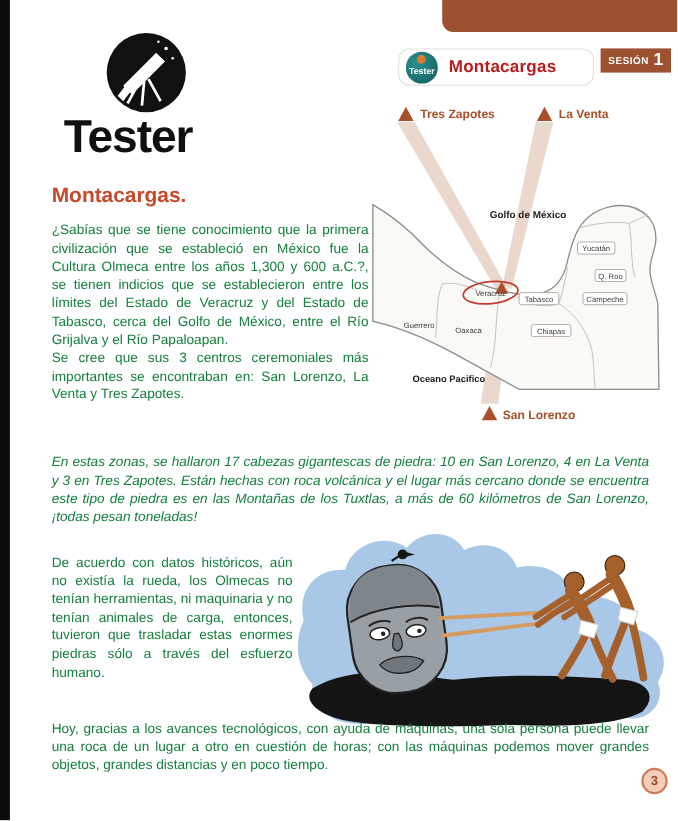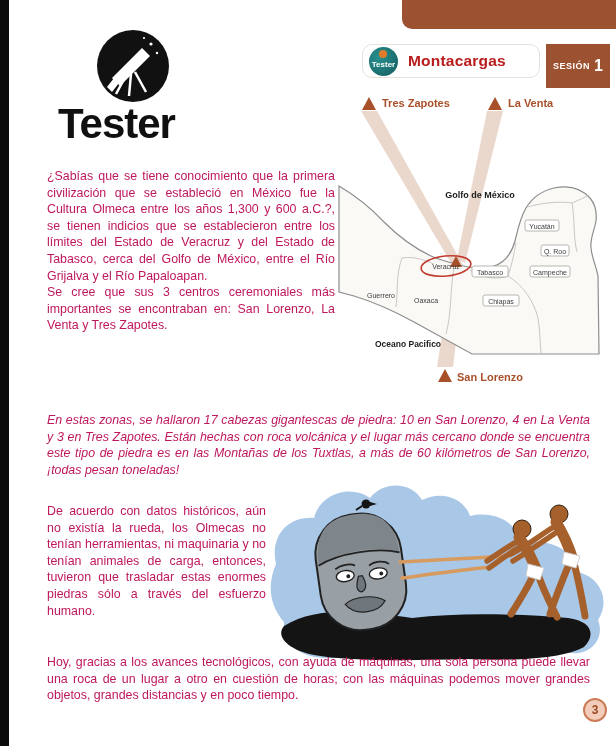--- a/index.html
+++ b/index.html
@@ -16,21 +16,21 @@
   .logo-word { position:absolute; left:0px; top:74px; font-size:42px; font-weight:700; color:#101010; letter-spacing:-1px; }
 
   
   .header { position:absolute; left:362px; top:42px; width:248px; height:38px; }
   .header-box { position:absolute; left:0; top:2px; width:178px; height:34px; border:1.5px solid #e4e1db; border-radius:10px; }
   .badge { position:absolute; left:7px; top:5px; width:29px; height:29px; border-radius:50%;
            background:radial-gradient(circle at 35% 35%, #2a9090, #135c5c); }
   .badge-dot { position:absolute; left:10px; top:3px; width:8px; height:8px; border-radius:50%; background:#e07b2a; }
   .badge-label { position:absolute; left:0; top:13px; width:100%; text-align:center; color:#fff; font-size:8px; font-weight:700; }
   .header-title { position:absolute; left:46px; top:10px; font-size:15.5px; font-weight:700; color:#b91c1c; letter-spacing:0.2px; }
-  .session-box { position:absolute; right:0; top:2px; width:64px; height:44px; background:#9c5130; color:#fff;
+  .session-box { position:absolute; right:0; top:2px; width:64px; height:22px; background:#9c5130; color:#fff;
                  display:flex; align-items:center; justify-content:center; gap:4px; }
   .session-label { font-size:9px; font-weight:700; letter-spacing:0.5px; }
   .session-number { font-size:16px; font-weight:700; }
 
   
   .map-section { position:absolute; left:336px; top:86px; width:274px; height:312px; }
   .map-section svg { width:100%; height:100%; }
   .beam { fill:#c8997b; opacity:0.38; }
   .tri  { fill:#a8502a; }
   .land { fill:#faf9f6; stroke:#8d8d8d; stroke-width:1.2; }
@@ -38,21 +38,21 @@
   .highlight { fill:none; stroke:#c23b2e; stroke-width:1.6; }
   .marker-label { font-family:"Liberation Sans",sans-serif; font-size:11px; font-weight:700; fill:#a8502a; }
   .sea-label { font-family:"Liberation Sans",sans-serif; font-size:9px; font-weight:700; fill:#1c1c1c; text-anchor:middle; }
   .sea-label.small { font-size:8.5px; }
   .region-label { font-family:"Liberation Sans",sans-serif; font-size:7px; fill:#3c3c3c; text-anchor:middle; }
   .region-box { fill:#ffffff; stroke:#a7a49f; stroke-width:0.8; }
 
   
   .article { position:absolute; left:47px; top:168px; width:288px; z-index:2; }
   .article-title { font-size:19px; font-weight:700; color:#c6492a; margin-bottom:11px; }
-  .para { font-size:12.4px; line-height:1.34; color:#be185d; text-align:justify; }
+  .para { font-size:12.4px; line-height:1.34; color:#15803d; text-align:justify; }
   .p2 { margin-top:0; }
   .pw { position:absolute; left:47px; width:543px; z-index:2; }
   .p3 { top:412px;font-style:italic; }
   .p4 { position:absolute; left:47px; top:503px; width:219px; z-index:2; }
   .p5 { top:654px; }
 
   
   .illustration { position:absolute; left:262px; top:468px; width:350px; height:200px; z-index:1; }
   .illustration svg { width:100%; height:100%; }
   .blob { fill:#a9c7e7; }
@@ -164,20 +164,21 @@
         <text class="marker-label" x="46" y="21">Tres Zapotes</text>
         <polygon class="tri" points="152,24 159,11 166,24"></polygon>
         <text class="marker-label" x="172" y="21">La Venta</text>
         <polygon class="tri" points="102,296 109,283 116,296"></polygon>
         <text class="marker-label" x="121" y="295">San Lorenzo</text>
       </g>
     </svg>
   </div>
 
   <div class="article">
+    <div class="article-title">Montacargas.</div>
     <p class="para">¿Sabías que se tiene conocimiento que la primera civilización que se estableció en México fue la Cultura Olmeca entre los años 1,300 y 600 a.C.?, se tienen indicios que se establecieron entre los límites del Estado de Veracruz y del Estado de Tabasco, cerca del Golfo de México, entre el Río Grijalva y el Río Papaloapan.</p>
     <p class="para p2">Se cree que sus 3 centros ceremoniales más importantes se encontraban en: San Lorenzo, La Venta y Tres Zapotes.</p>
   </div>
   <p class="para pw p3">En estas zonas, se hallaron 17 cabezas gigantescas de piedra: 10 en San Lorenzo, 4 en La Venta y 3 en Tres Zapotes. Están hechas con roca volcánica y el lugar más cercano donde se encuentra este tipo de piedra es en las Montañas de los Tuxtlas, a más de 60 kilómetros de San Lorenzo, ¡todas pesan toneladas!</p>
   <p class="para pw p5">Hoy, gracias a los avances tecnológicos, con ayuda de máquinas, una sola persona puede llevar una roca de un lugar a otro en cuestión de horas; con las máquinas podemos mover grandes objetos, grandes distancias y en poco tiempo.</p>
   <p class="para p4">De acuerdo con datos históricos, aún no existía la rueda, los Olmecas no tenían herramientas, ni maquinaria y no tenían animales de carga, entonces, tuvieron que trasladar estas enormes piedras sólo a través del esfuerzo humano.</p>
 
   <div class="illustration">
     <svg viewBox="0 0 350 200">
       <path class="blob" d="M 14,96

